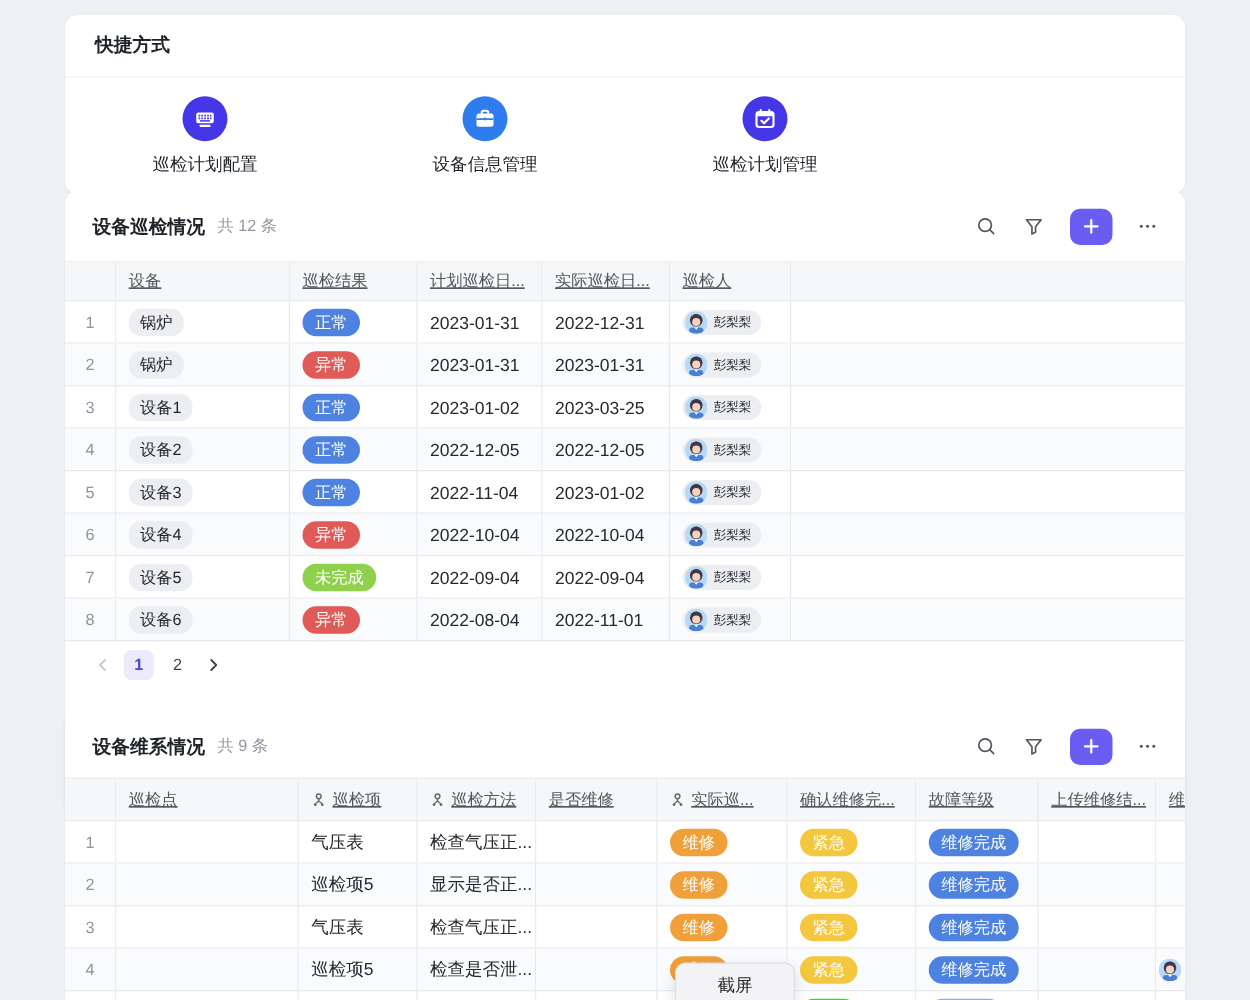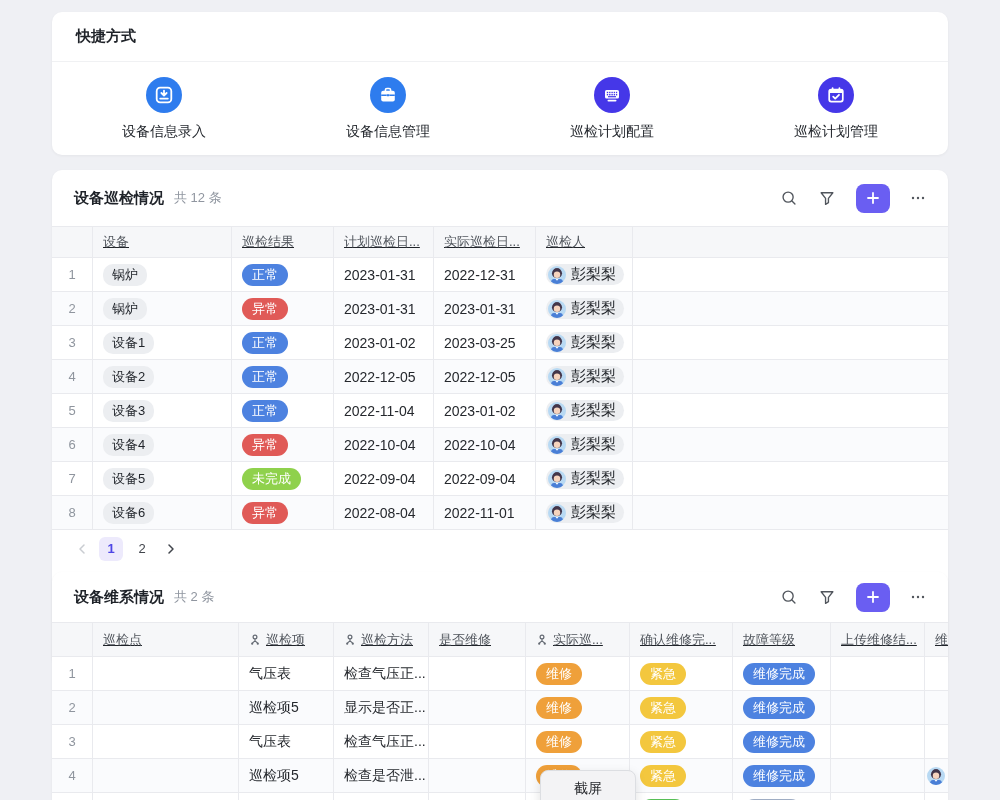--- a/index.html
+++ b/index.html
@@ -13,21 +13,21 @@
   }
   .card {
     position: absolute;
     left: 52px;
     width: 896px;
     background: #fff;
     border-radius: 10px;
     box-shadow: 0 1px 3px rgba(31,35,41,.05);
   }
   #card-shortcuts { top: 12px; height: 143px; }
-  #card-inspection { top: 170px; height: 496px; }
+  #card-inspection { top: 153px; height: 496px; }
   #card-maintenance { top: 572px; height: 248px; }
 
   
   .sc-head { height: 50px; display:flex; align-items:center; padding: 0 24px;
              border-bottom: 1px solid #f0f1f3; }
   .card-title { font-size: 15px; font-weight: 700; color:#1f2329; }
   .sc-row { display:flex; padding-top: 15px; }
   .sc-item { width: 25%; display:flex; flex-direction:column; align-items:center; cursor:pointer; }
   .sc-circle { width:36px; height:36px; border-radius:50%; display:flex; align-items:center; justify-content:center; }
   .sc-circle.blue { background: var(--shortcut-blue); }
@@ -56,21 +56,21 @@
   .td { height: 33px; font-size:14px; color:#25282d;
         border-right:1px solid #e9eaee; }
   .row { border-bottom:1px solid #e9eaee; cursor:default; }
   .rows .row:nth-child(even) .td { background:#fafbfd; }
   .td.num, .th.num { justify-content:center; color:#8f959e; font-size:13px; }
   .td.filler, .th.filler { border-right:none; }
   .td.stub { padding: 0 2px; }
 
   .tag { background:#eceef1; border-radius:10px; padding: 2px 9px; font-size:13px; color:#1f2329; }
   .person-tag { display:inline-flex; align-items:center; gap:5px; background:#eceef1;
-                border-radius:11px; padding:1px 8px 1px 2px; font-size:15px; }
+                border-radius:11px; padding:1px 8px 1px 2px; font-size:10px; }
   .avatar { width:18px; height:18px; border-radius:50%; overflow:hidden; flex:0 0 18px; }
 
   .pill { border-radius:11px; padding:2px 10px; font-size:13px; font-weight:500; color:#fff; }
   .p-blue    { background: var(--badge-blue); }
   .p-red     { background: var(--badge-red); }
   .p-lime    { background: var(--badge-lime); text-align: center; }
   .p-orange  { background: var(--badge-orange); }
   .p-yellow  { background: var(--badge-yellow); }
   .p-green   { background: var(--badge-green); }
   .p-grayblue{ background: var(--badge-grayblue); }
@@ -93,42 +93,20 @@
 </style>
 </head>
 <body>
 
 <div class="card" id="card-shortcuts">
   <div class="sc-head">
     <span class="card-title">快捷方式</span>
   </div>
   <div class="sc-row">
 
-    <div class="sc-item">
-      <span class="sc-circle blue">
-        <svg width="20" height="20" viewBox="0 0 20 20">
-          <rect x="2.7" y="2.7" width="14.6" height="14.6" rx="3.4" fill="none" stroke="#fff" stroke-width="1.8"></rect>
-          <path d="M10 5.6 v4.2 M7.4 8 L10 10.6 L12.6 8" fill="none" stroke="#fff" stroke-width="1.8" stroke-linecap="round" stroke-linejoin="round"></path>
-          <path d="M6.2 13.6 h7.6" stroke="#fff" stroke-width="1.8" stroke-linecap="round"></path>
-        </svg>
-      </span>
-      <span class="sc-label">设备信息录入</span>
-    </div>
-
-    <div class="sc-item">
-      <span class="sc-circle blue">
-        <svg width="20" height="20" viewBox="0 0 20 20">
-          <path d="M7.4 6.2 V5 a1.5 1.5 0 0 1 1.5 -1.5 h2.2 a1.5 1.5 0 0 1 1.5 1.5 V6.2" fill="none" stroke="#fff" stroke-width="1.6"></path>
-          <rect x="3.2" y="5.8" width="13.6" height="10.6" rx="2" fill="#fff"></rect>
-          <path d="M3.2 10.2 h5.3 M11.5 10.2 h5.3" stroke="#2e7cee" stroke-width="1.4"></path>
-          <rect x="8.5" y="9.2" width="3" height="2" rx="0.6" fill="#2e7cee"></rect>
-        </svg>
-      </span>
-      <span class="sc-label">设备信息管理</span>
-    </div>
 
     <div class="sc-item">
       <span class="sc-circle indigo">
         <svg width="20" height="20" viewBox="0 0 20 20">
           <rect x="3" y="5" width="14" height="8.6" rx="1.6" fill="#fff"></rect>
           <g fill="#4537e8">
             <rect x="4.8" y="6.8" width="1.4" height="1.4"></rect>
               <rect x="7.1" y="6.8" width="1.4" height="1.4"></rect>
             <rect x="9.4" y="6.8" width="1.4" height="1.4"></rect>
               <rect x="11.7" y="6.8" width="1.4" height="1.4"></rect>
@@ -140,20 +118,32 @@
             <rect x="14" y="9" width="1.2" height="1.4"></rect>
             <rect x="6" y="11.1" width="8" height="1.2"></rect>
           </g>
           <path d="M6.4 15.6 h7.2" stroke="#fff" stroke-width="1.8" stroke-linecap="round"></path>
         </svg>
       </span>
       <span class="sc-label">巡检计划配置</span>
     </div>
 
     <div class="sc-item">
+      <span class="sc-circle blue">
+        <svg width="20" height="20" viewBox="0 0 20 20">
+          <path d="M7.4 6.2 V5 a1.5 1.5 0 0 1 1.5 -1.5 h2.2 a1.5 1.5 0 0 1 1.5 1.5 V6.2" fill="none" stroke="#fff" stroke-width="1.6"></path>
+          <rect x="3.2" y="5.8" width="13.6" height="10.6" rx="2" fill="#fff"></rect>
+          <path d="M3.2 10.2 h5.3 M11.5 10.2 h5.3" stroke="#2e7cee" stroke-width="1.4"></path>
+          <rect x="8.5" y="9.2" width="3" height="2" rx="0.6" fill="#2e7cee"></rect>
+        </svg>
+      </span>
+      <span class="sc-label">设备信息管理</span>
+    </div>
+
+    <div class="sc-item">
       <span class="sc-circle indigo">
         <svg width="20" height="20" viewBox="0 0 20 20">
           <rect x="3.2" y="4.6" width="13.6" height="12" rx="2" fill="none" stroke="#fff" stroke-width="1.7"></rect>
           <rect x="3.2" y="4.6" width="13.6" height="3.4" fill="#fff"></rect>
           <path d="M6.6 3 v2.4 M13.4 3 v2.4" stroke="#fff" stroke-width="1.7" stroke-linecap="round"></path>
           <path d="M7.2 11.6 l2 2 l3.8 -3.8" fill="none" stroke="#fff" stroke-width="1.8" stroke-linecap="round" stroke-linejoin="round"></path>
         </svg>
       </span>
       <span class="sc-label">巡检计划管理</span>
     </div>
@@ -441,21 +431,21 @@
       <svg width="12" height="12" viewBox="0 0 12 12">
           <path d="M4 2 L8 6 L4 10" fill="none" stroke="#41454c" stroke-width="1.5" stroke-linecap="round" stroke-linejoin="round"></path>
         </svg>
     </button>
   </div>
 </div>
 
 <div class="card" id="card-maintenance">
   <div class="sec-head">
     <span class="card-title">设备维系情况</span>
-    <span class="sec-count">共 2 条</span>
+    <span class="sec-count">共 9 条</span>
     <span class="head-actions">
       <button class="icon-btn">
         <svg width="18" height="18" viewBox="0 0 20 20">
             <circle cx="9" cy="9" r="5.6" fill="none" stroke="#51565d" stroke-width="1.5"></circle>
             <path d="M13.3 13.3 L16.6 16.6" stroke="#51565d" stroke-width="1.5" stroke-linecap="round"></path>
           </svg>
       </button>
       <button class="icon-btn">
         <svg width="18" height="18" viewBox="0 0 20 20">
             <path d="M3.5 4.2 h13 L11.6 10.4 v4.8 l-3.2 1.8 v-6.6 Z" fill="none" stroke="#51565d" stroke-width="1.5" stroke-linejoin="round"></path>

